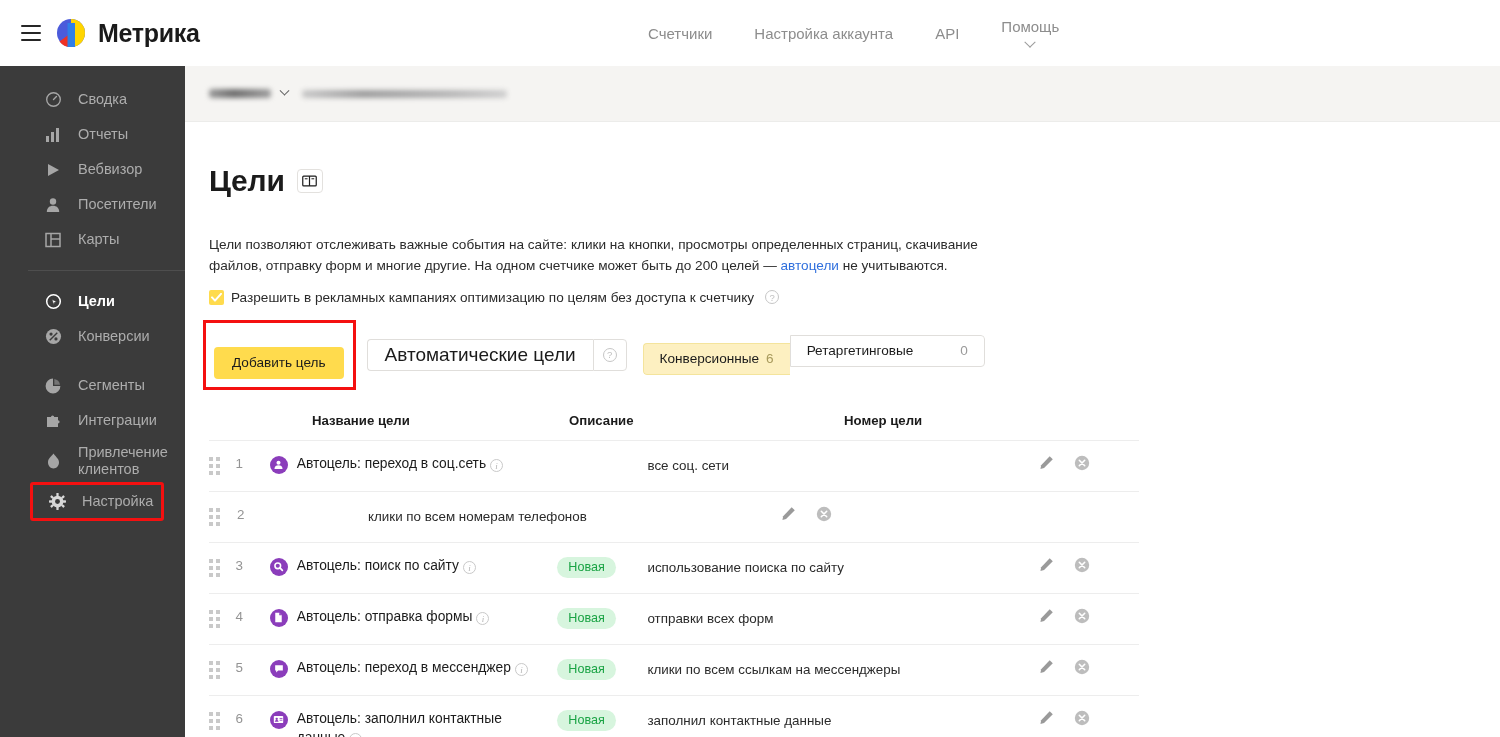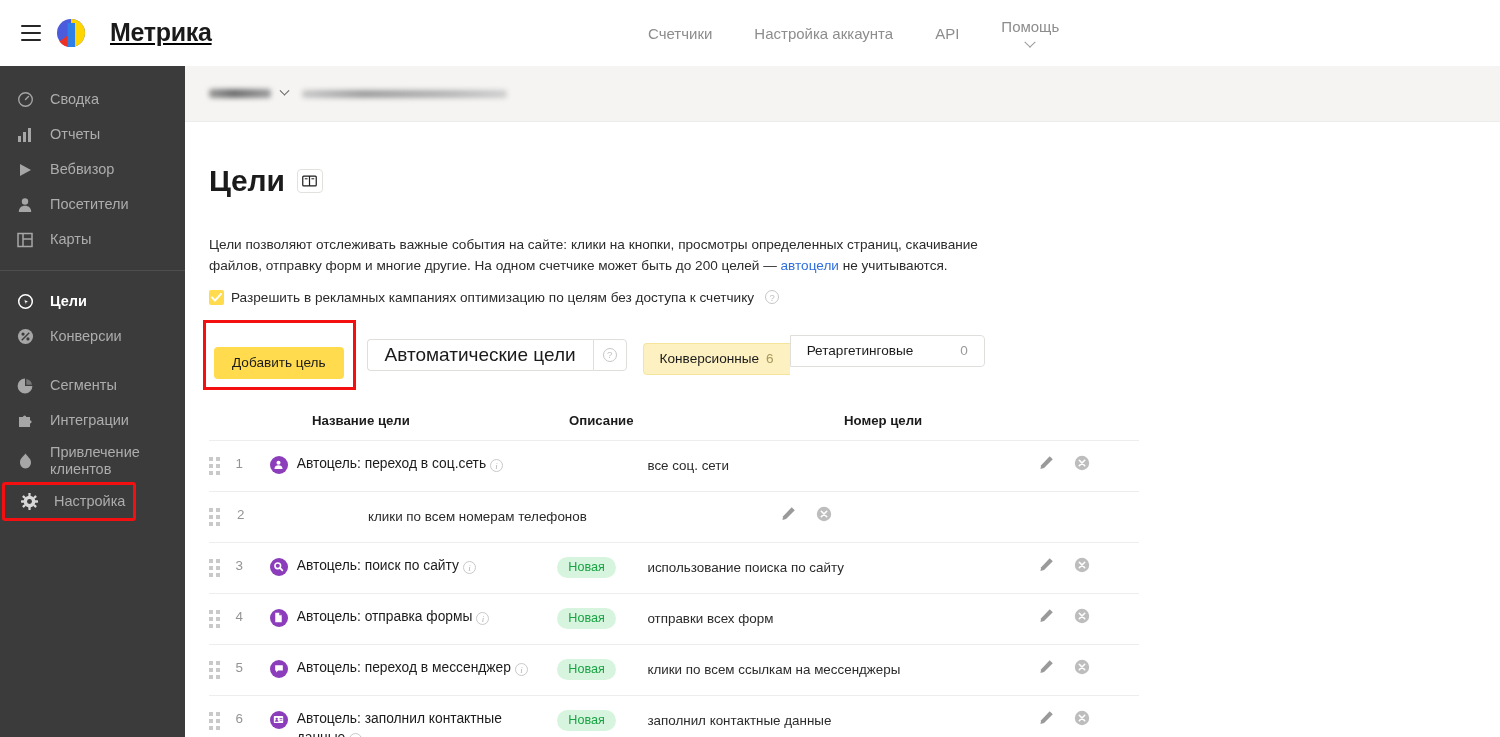--- a/index.html
+++ b/index.html
@@ -19,38 +19,39 @@
     background: #ffffff;
     display: flex; align-items: center;
   }
   .burger {
     margin-left: 14px; width: 34px; height: 34px;
     display: flex; flex-direction: column; justify-content: center;
     align-items: center; gap: 5px; cursor: pointer;
   }
   .burger i { display: block; width: 20px; height: 2px; background: #262626; border-radius: 1px; }
 
-  .brand { display: flex; align-items: flex-start; gap: 24px; margin-left: 8px; cursor: pointer; text-decoration: underline; }
+  .brand { display: flex; align-items: flex-end; gap: 12px; margin-left: 8px; cursor: pointer; }
   .logo-mark { width: 30px; height: 30px; position: relative; }
   .brand-name { font-size: 25px; font-weight: bold; color: #1a1a1a; letter-spacing: -0.3px; }
 
   .topnav { position: absolute; left: 648px; top: 0; height: 66px; display: flex; align-items: center; gap: 0; }
   .topnav a {
     color: #8d8d8d; font-size: 15px; text-decoration: none;
     padding: 0 0; margin-right: 42px; white-space: nowrap; cursor: pointer;
   }
   .topnav a.last { margin-right: 0; display: inline-flex; align-items: center; gap: 6px; flex-direction: column; }
   .chev { display: inline-block; width: 8px; height: 8px; border-right: 1.6px solid #9b9b9b; border-bottom: 1.6px solid #9b9b9b; transform: rotate(45deg) translate(-2px,-2px); }
 
   
   .sidebar {
     position: absolute; left: 0; top: 66px;
     width: 185px; height: 671px;
     background: #3b3b3b;
     padding-top: 16px;
+    padding-left: 28px;
   }
   .side-item {
     display: flex; align-items: center; gap: 14px;
     height: 35px; padding-left: 14px; cursor: pointer;
     color: #adadad; font-size: 14.5px; position: relative;
   }
   .side-item.multiline { height: 46px; align-items: center; }
   .side-item .sicon { width: 22px; min-width: 22px; display: flex; justify-content: center; align-items: center; }
   .side-item .slabel { line-height: 1.18; }
   .side-item.active { color: #ffffff; font-weight: bold; }

